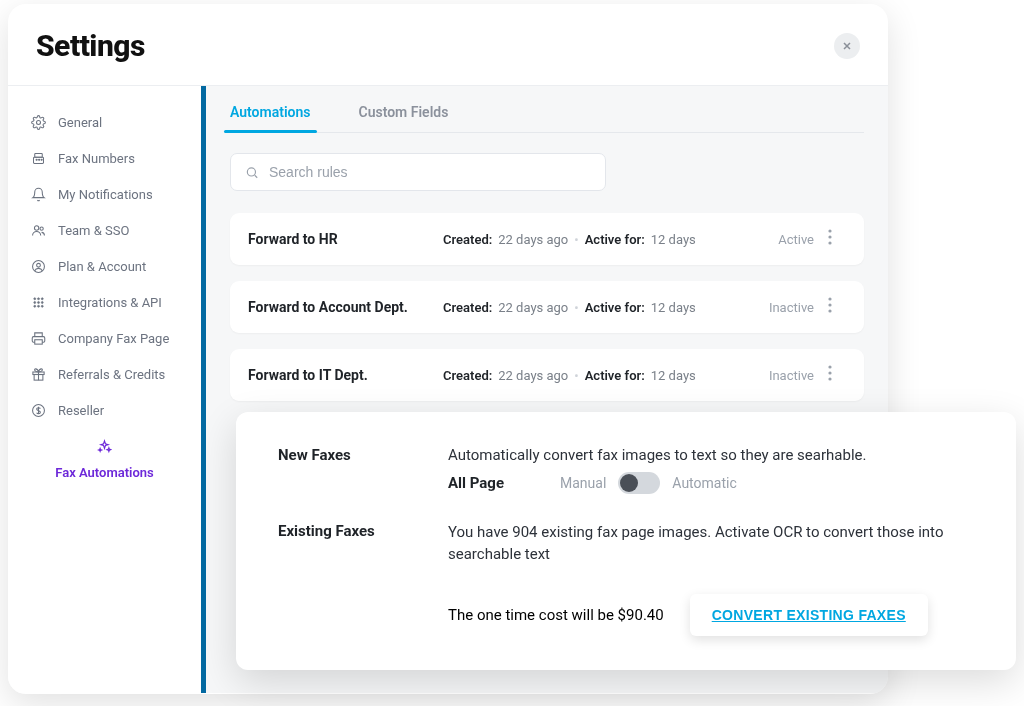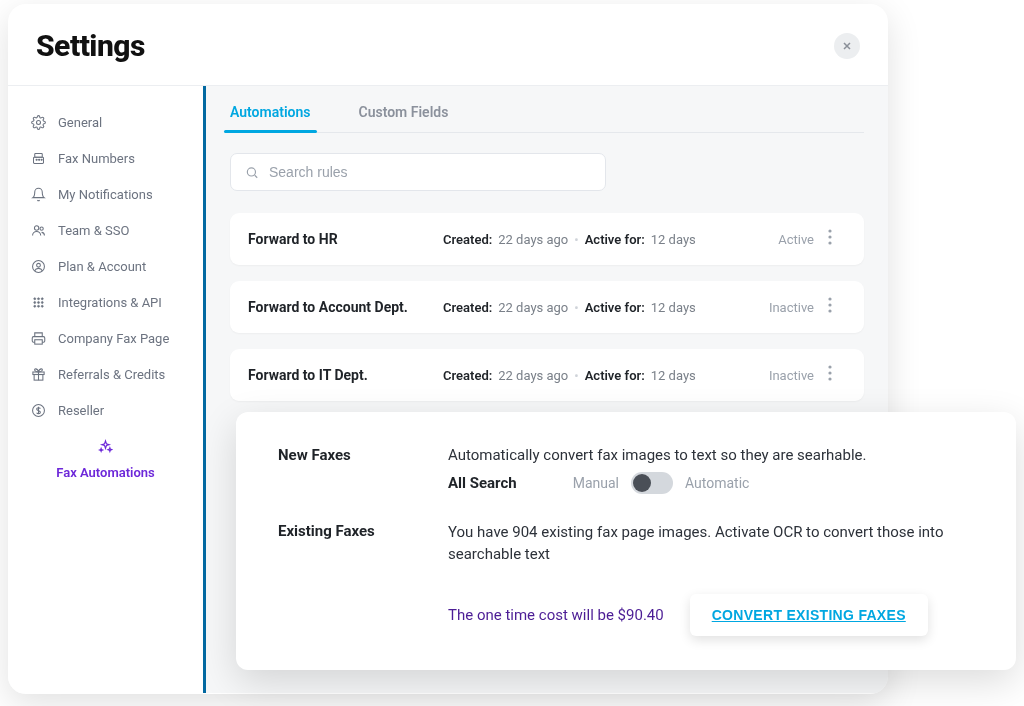--- a/index.html
+++ b/index.html
@@ -48,21 +48,21 @@
     .close-btn svg { width: 12px; height: 12px; }
     .body {
       display: flex;
       height: calc(100% - 82px);
       border-top: 1px solid #eceef1;
       background: #f6f7f8;
     }
     .sidebar {
       width: 198px;
       background: #fff;
-      border-right: 3px solid #0369a1;
+      border-right: 5px solid #0369a1;
       padding: 18px 0;
     }
     .side-item {
       display: flex;
       align-items: center;
       gap: 12px;
       padding: 10px 22px;
       font-size: 13px;
       color: #6c7380;
       cursor: pointer;
@@ -161,21 +161,21 @@
     }
     .toggle::after {
       content: ""; position: absolute; left: 2px; top: 2px; width: 18px; height: 18px;
       background: #4a4f57; border-radius: 50%;
     }
     .existing-text { font-size: 15px; color: #2d323a; line-height: 1.45; }
     .cost-row {
       display: flex; align-items: center; justify-content: flex-start; gap: 26px;
       margin-top: 28px;
     }
-    .cost-text { font-size: 15px; color: #4c1d95; }
+    .cost-text { font-size: 15px; color: #000000; }
     .convert-btn {
       background: #fff;
       border: none;
       border-radius: 6px;
       padding: 13px 22px;
       font-size: 14px;
       font-weight: 800;
       letter-spacing: 0.3px;
       color: #00a7e1;
       box-shadow: 0 4px 12px rgba(0,0,0,0.12);
@@ -389,21 +389,21 @@
     </div>
   </div>
 </div>
 
 <div class="panel">
   <div class="panel-row">
     <div class="panel-left">New Faxes</div>
     <div class="panel-right">
       <div class="desc">Automatically convert fax images to text so they are searhable.</div>
       <div class="all-faxes">
-        <div class="lbl">All Search</div>
+        <div class="lbl">All Page</div>
         <div class="tog-wrap">
           <span>Manual</span>
           <div class="toggle"></div>
           <span>Automatic</span>
         </div>
       </div>
     </div>
   </div>
   <div class="panel-row">
     <div class="panel-left">Existing Faxes</div>

